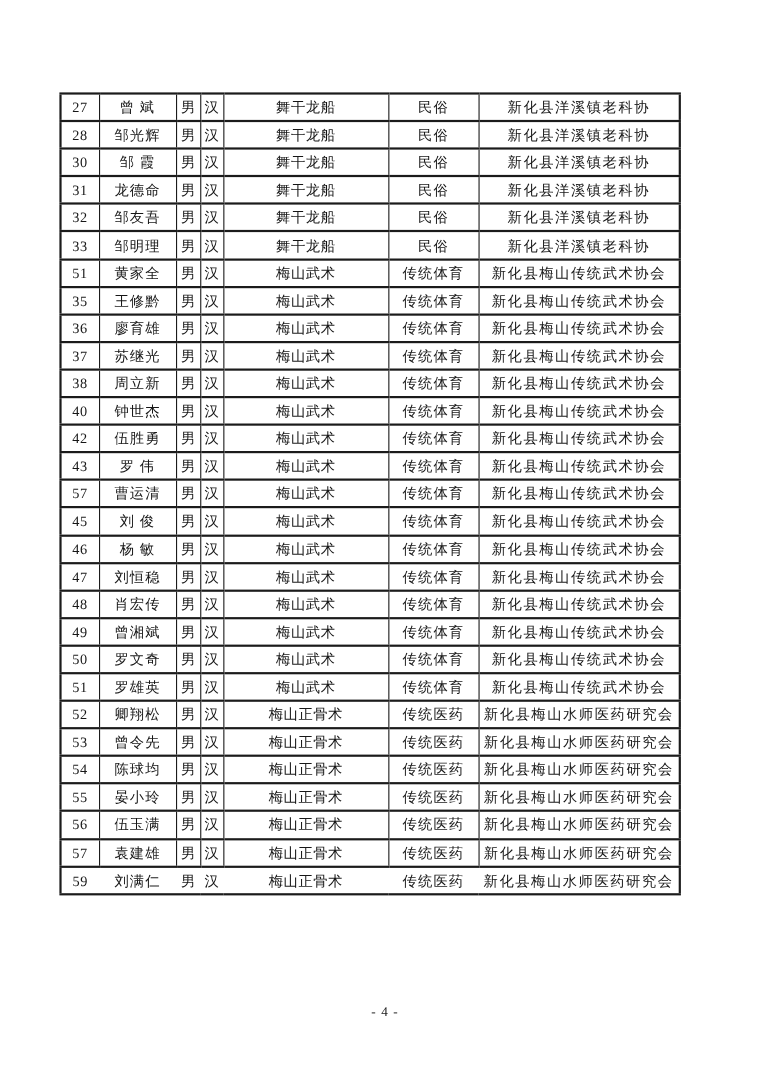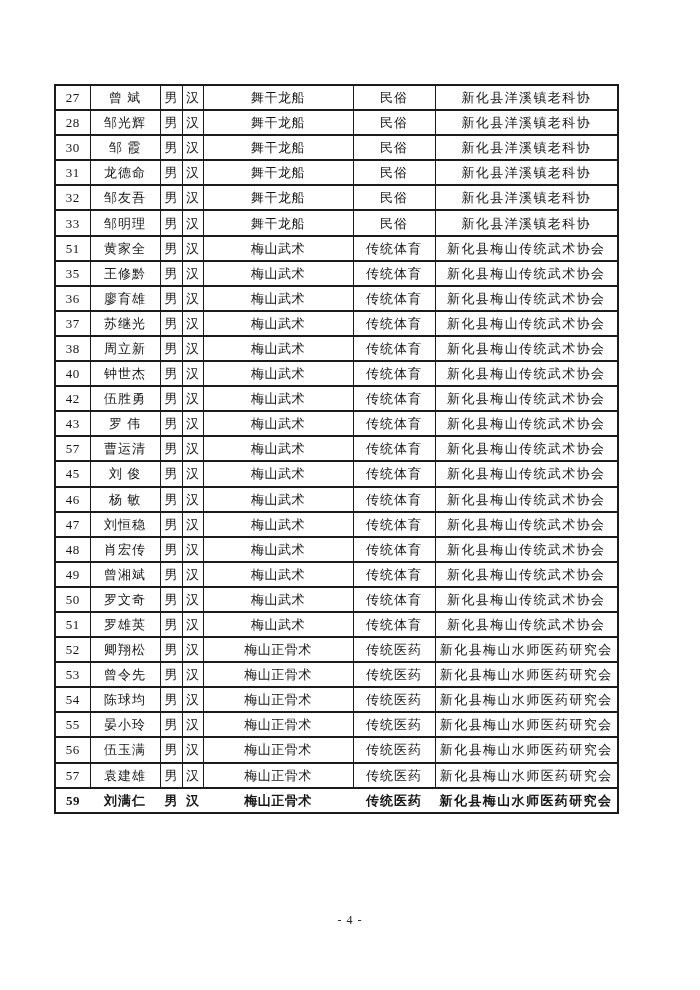--- a/index.html
+++ b/index.html
@@ -42,21 +42,20 @@
     vertical-align: middle;
     white-space: nowrap;
     overflow: hidden;
     font-size: 13px;
     line-height: 1;
     color: #161616;
   }
   table.records tr.last-row td {
     border-left: none;
     border-right: none;
-    font-weight: bold;
   }
   td.c-no {
     font-size: 12.5px;
     letter-spacing: 0.5px;
   }
   td.c-name {
     letter-spacing: 1px;
   }
   td.c-gender, td.c-ethnicity {
     font-size: 12.5px;

